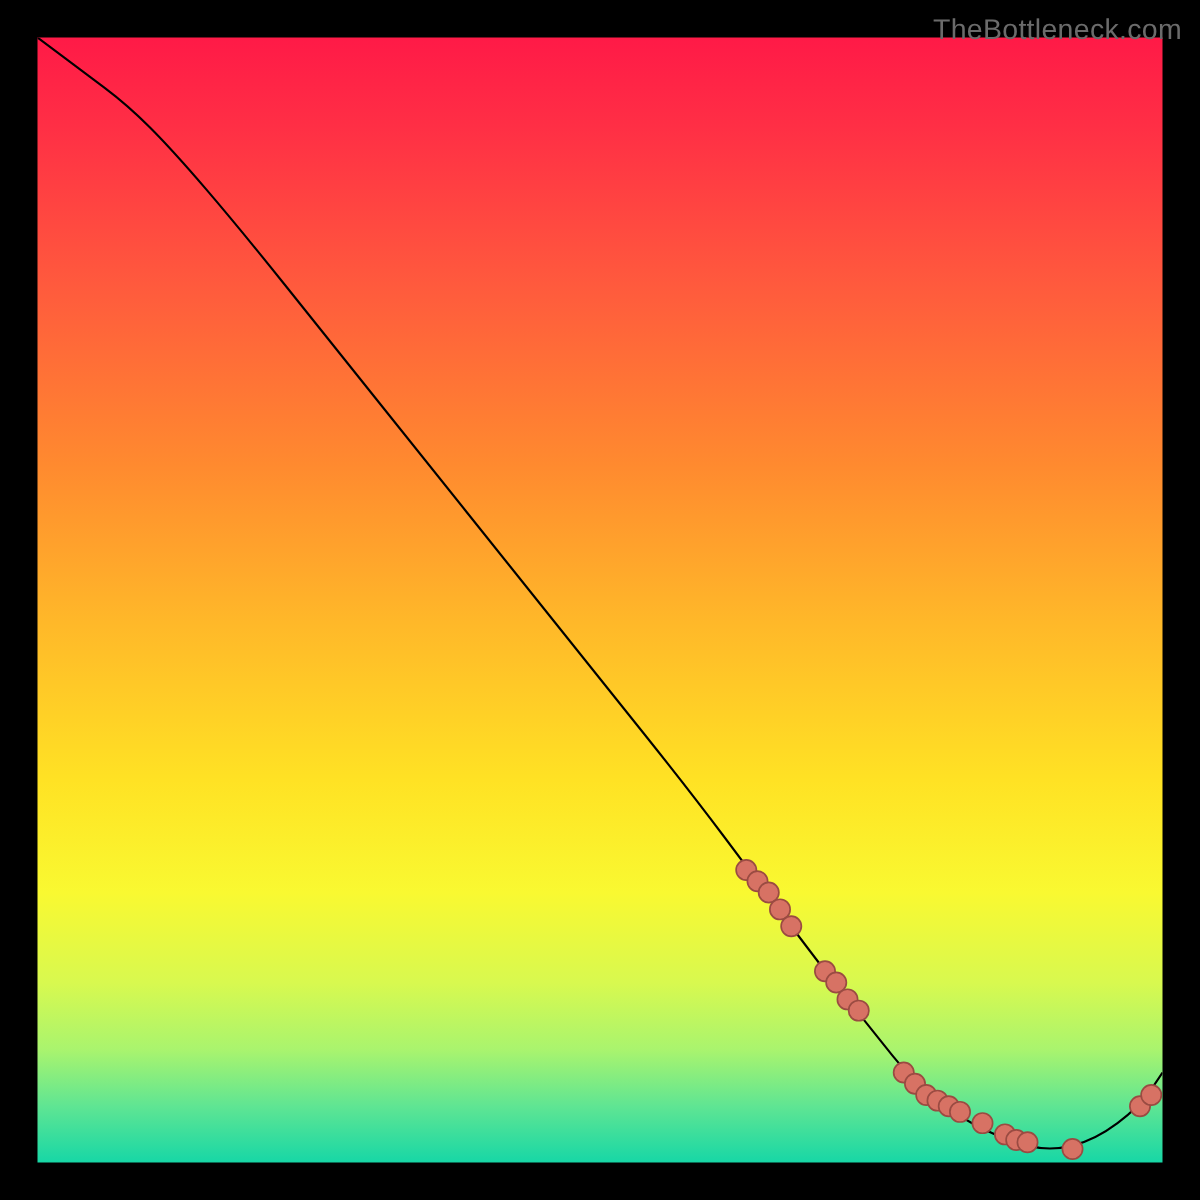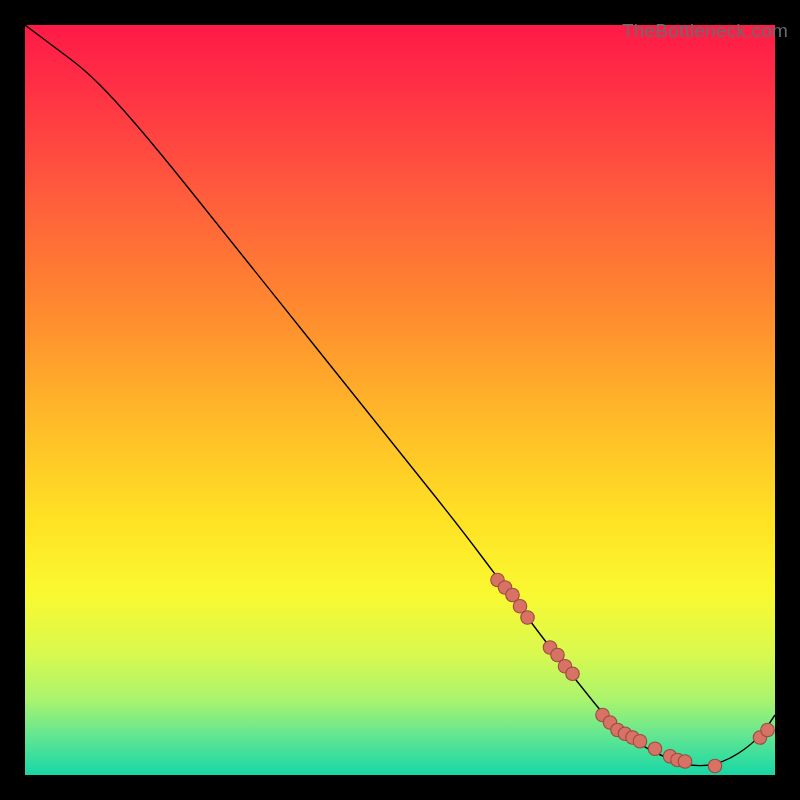--- a/index.html
+++ b/index.html
@@ -42,21 +42,21 @@
       #5fe593 95%,
       #17d7a6 100%
     );
   }
   .curve-layer, .points-layer {
     position: absolute;
     inset: 0;
   }
   .watermark {
     position: absolute;
-    top: 20px;
+    top: 10px;
     right: 12px;
     color: #6b6b6b;
     font-size: 19px;
     letter-spacing: 0.2px;
     user-select: none;
   }
 </style>
 </head>
 <body>
 

